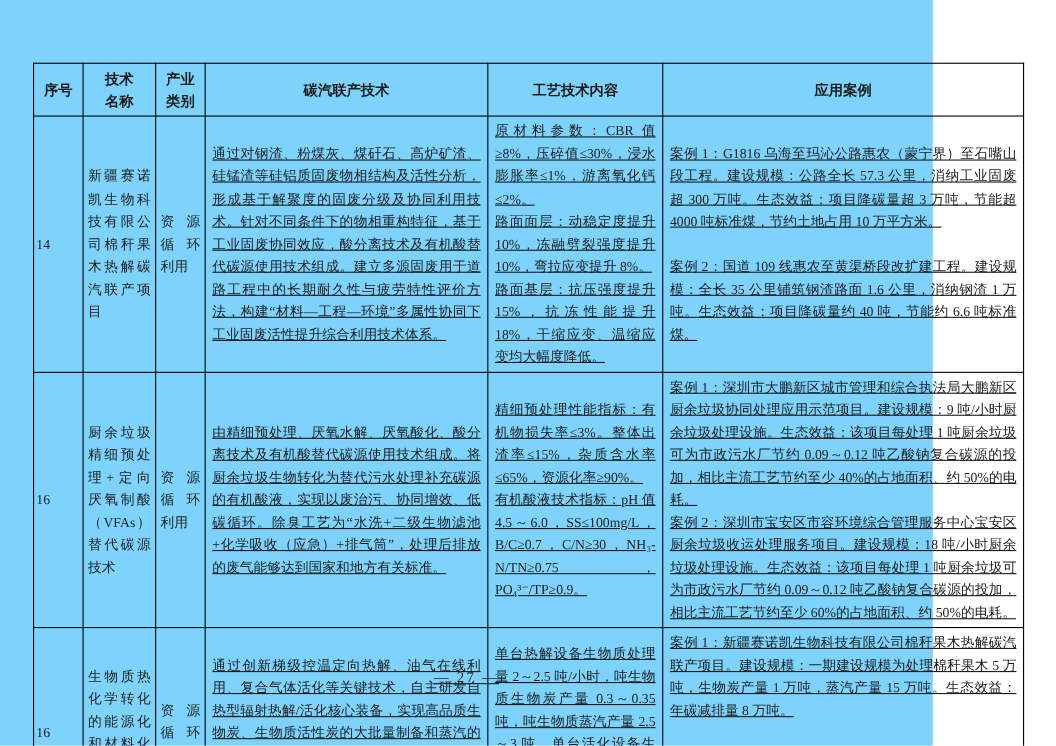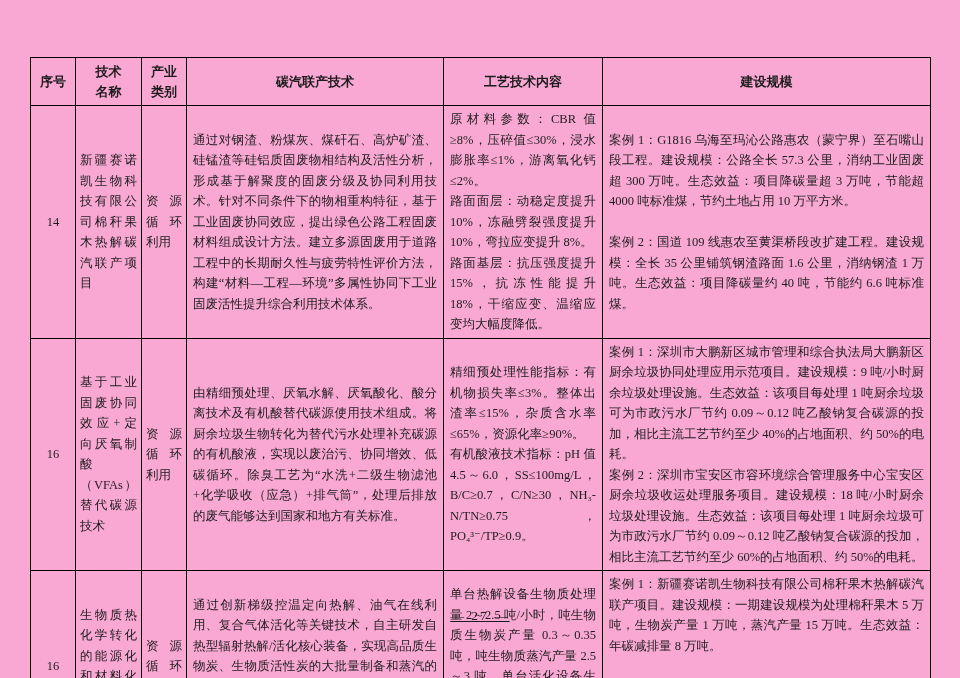--- a/index.html
+++ b/index.html
@@ -1,20 +1,20 @@
 <!DOCTYPE html>
 <html><head>
 <meta charset="utf-8">
 <style>
   * { box-sizing: border-box; margin: 0; padding: 0; }
   html, body { width: 960px; height: 678px; background: #ffffff; }
   .page {
     position: relative;
-    width: 960px; height: 678px;
-    background: #f9a8d4;
+    width: 848px; height: 678px;
+    background: #7dd3fc;
     font-family: "Liberation Serif", "DejaVu Serif", serif;
     color: #1c1c1c;
   }
   table.doc-table {
     position: absolute;
     left: 30px; top: 57px;
     width: 900px;
     border-collapse: collapse;
     table-layout: fixed;
   }
@@ -27,27 +27,28 @@
     overflow: hidden;
   }
   .doc-table th {
     font-size: 13px;
     font-weight: bold;
     text-align: center;
     white-space: pre-line;
     padding: 4px 2px;
     line-height: 1.5;
   }
-  td.c-center { text-align: center; padding: 3px 2px; }
+  td.c-center { padding: 3px 2px; }
   td.c-name   { text-align: justify; padding: 3px 4px; }
   td.c-text   {
     text-align: justify;
     white-space: pre-line;
     vertical-align: middle;
     padding: 3px 6px;
+    text-decoration: underline;
   }
   .footer {
     position: absolute;
     top: 608px; left: 0;
     width: 100%;
     text-align: center;
     font-size: 13.5px;
     letter-spacing: 2px;
     text-decoration: underline;
   }
@@ -68,39 +69,39 @@
     </colgroup>
     <thead>
       <tr style="height:40px">
         <th>序号</th>
         <th>技术
 名称</th>
         <th>产业
 类别</th>
         <th>碳汽联产技术</th>
         <th>工艺技术内容</th>
-        <th>建设规模</th>
+        <th>应用案例</th>
       </tr>
     </thead>
     <tbody>
       <tr style="height:170px">
         <td class="c-center">14</td>
         <td class="c-name">新疆赛诺凯生物科技有限公司棉秆果木热解碳汽联产项目</td>
         <td class="c-name">资源循环利用</td>
-        <td class="c-text">通过对钢渣、粉煤灰、煤矸石、高炉矿渣、硅锰渣等硅铝质固废物相结构及活性分析，形成基于解聚度的固废分级及协同利用技术。针对不同条件下的物相重构特征，基于工业固废协同效应，提出绿色公路工程固废材料组成设计方法。建立多源固废用于道路工程中的长期耐久性与疲劳特性评价方法，构建“材料—工程—环境”多属性协同下工业固废活性提升综合利用技术体系。</td>
+        <td class="c-text">通过对钢渣、粉煤灰、煤矸石、高炉矿渣、硅锰渣等硅铝质固废物相结构及活性分析，形成基于解聚度的固废分级及协同利用技术。针对不同条件下的物相重构特征，基于工业固废协同效应，酸分离技术及有机酸替代碳源使用技术组成。建立多源固废用于道路工程中的长期耐久性与疲劳特性评价方法，构建“材料—工程—环境”多属性协同下工业固废活性提升综合利用技术体系。</td>
         <td class="c-text">原材料参数：CBR 值≥8%，压碎值≤30%，浸水膨胀率≤1%，游离氧化钙≤2%。
 路面面层：动稳定度提升 10%，冻融劈裂强度提升 10%，弯拉应变提升 8%。
 路面基层：抗压强度提升 15%，抗冻性能提升 18%，干缩应变、温缩应变均大幅度降低。</td>
         <td class="c-text">案例 1：G1816 乌海至玛沁公路惠农（蒙宁界）至石嘴山段工程。建设规模：公路全长 57.3 公里，消纳工业固废超 300 万吨。生态效益：项目降碳量超 3 万吨，节能超 4000 吨标准煤，节约土地占用 10 万平方米。
 
 案例 2：国道 109 线惠农至黄渠桥段改扩建工程。建设规模：全长 35 公里铺筑钢渣路面 1.6 公里，消纳钢渣 1 万吨。生态效益：项目降碳量约 40 吨，节能约 6.6 吨标准煤。</td>
       </tr>
       <tr style="height:190px">
         <td class="c-center">16</td>
-        <td class="c-name">基于工业固废协同效应+定向厌氧制酸（VFAs）替代碳源技术</td>
+        <td class="c-name">厨余垃圾精细预处理+定向厌氧制酸（VFAs）替代碳源技术</td>
         <td class="c-name">资源循环利用</td>
         <td class="c-text">由精细预处理、厌氧水解、厌氧酸化、酸分离技术及有机酸替代碳源使用技术组成。将厨余垃圾生物转化为替代污水处理补充碳源的有机酸液，实现以废治污、协同增效、低碳循环。除臭工艺为“水洗+二级生物滤池+化学吸收（应急）+排气筒”，处理后排放的废气能够达到国家和地方有关标准。</td>
         <td class="c-text">精细预处理性能指标：有机物损失率≤3%。整体出渣率≤15%，杂质含水率≤65%，资源化率≥90%。
 有机酸液技术指标：pH 值 4.5～6.0，SS≤100mg/L，B/C≥0.7，C/N≥30，NH₃-N/TN≥0.75，PO₄³⁻/TP≥0.9。</td>
         <td class="c-text">案例 1：深圳市大鹏新区城市管理和综合执法局大鹏新区厨余垃圾协同处理应用示范项目。建设规模：9 吨/小时厨余垃圾处理设施。生态效益：该项目每处理 1 吨厨余垃圾可为市政污水厂节约 0.09～0.12 吨乙酸钠复合碳源的投加，相比主流工艺节约至少 40%的占地面积、约 50%的电耗。
 案例 2：深圳市宝安区市容环境综合管理服务中心宝安区厨余垃圾收运处理服务项目。建设规模：18 吨/小时厨余垃圾处理设施。生态效益：该项目每处理 1 吨厨余垃圾可为市政污水厂节约 0.09～0.12 吨乙酸钠复合碳源的投加，相比主流工艺节约至少 60%的占地面积、约 50%的电耗。</td>
       </tr>
       <tr style="height:146px">
         <td class="c-center">16</td>
         <td class="c-name">生物质热化学转化的能源化和材料化—碳汽联产技术</td>

